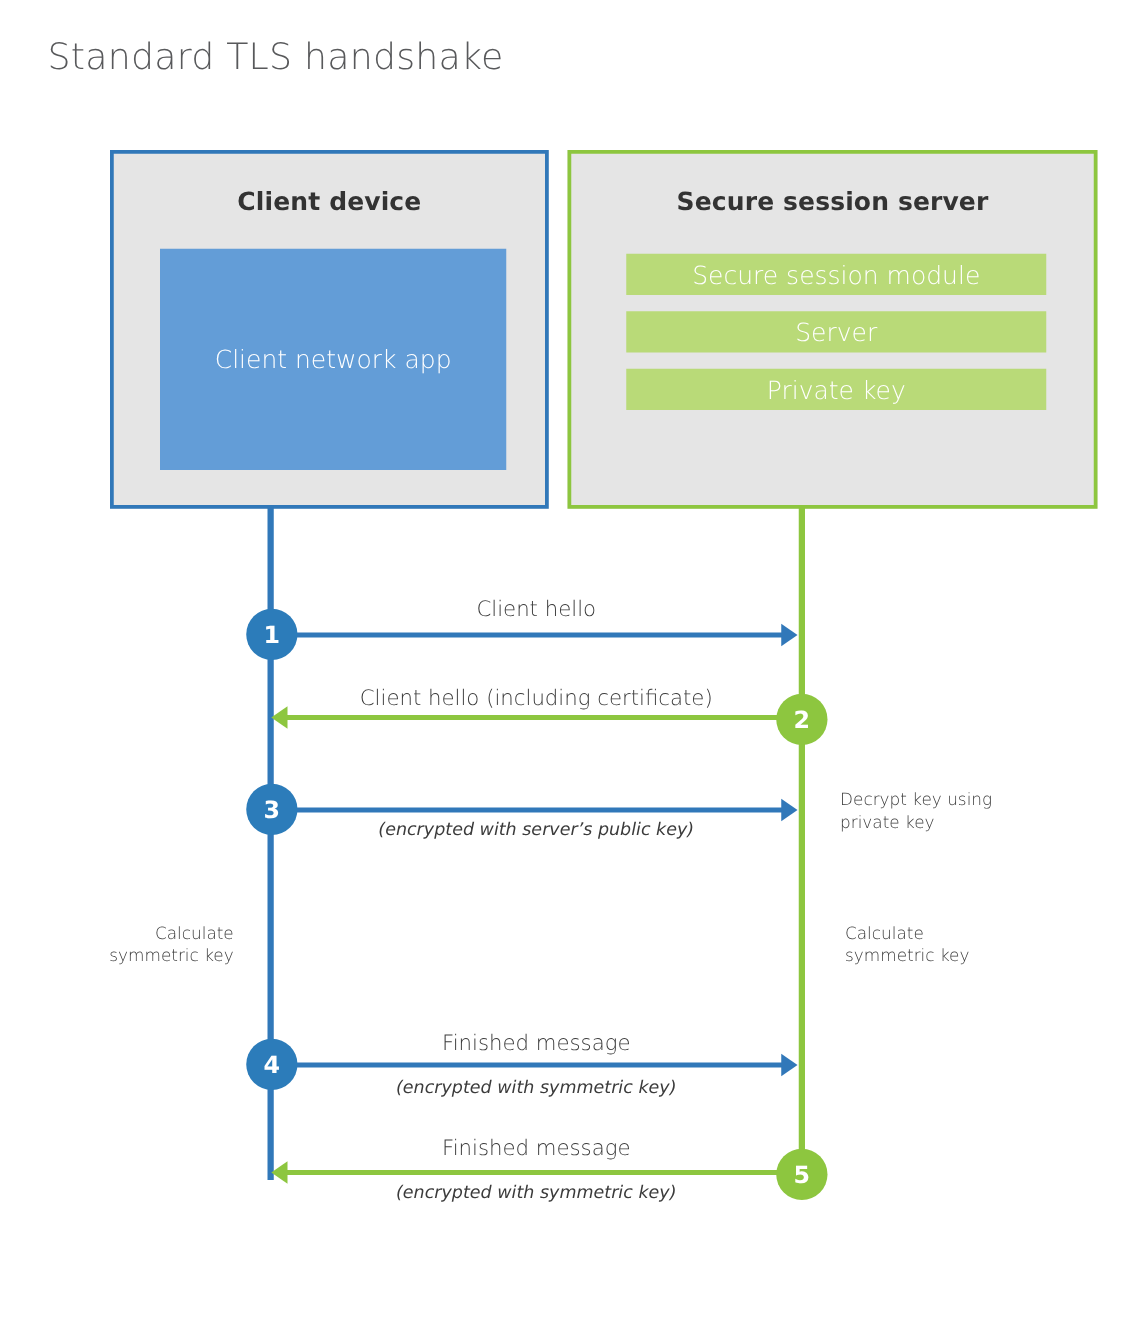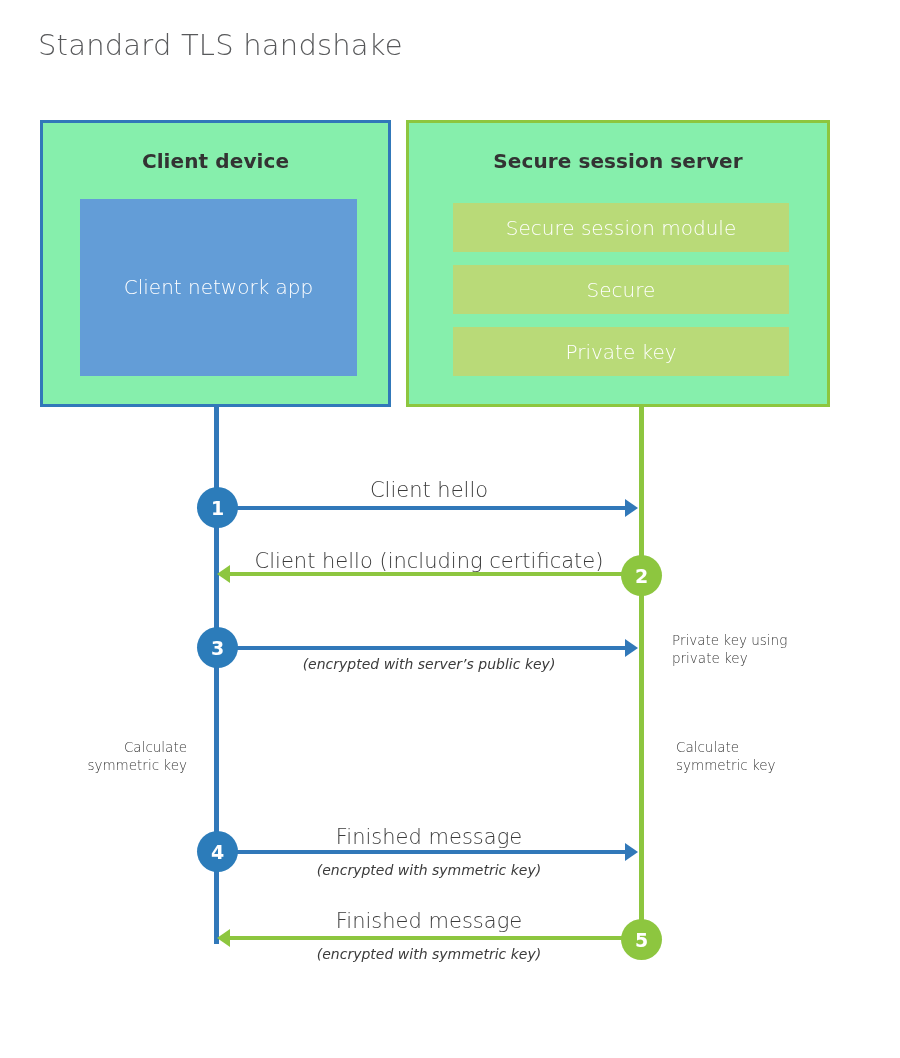--- a/index.html
+++ b/index.html
@@ -28,22 +28,23 @@
     font-size: 29px;
     font-weight: 300;
     color: #58595b;
     letter-spacing: 0.2px;
     white-space: nowrap;
   }
 
   
   .party-box {
     position: absolute;
-    background: #86efac;
+    background: #e5e5e5;
     box-sizing: border-box;
+    margin-left: 48px;
   }
   .party-box.client {
     left: 40px;
     top: 120px;
     width: 351px;
     height: 287px;
     border: 3px solid #3178b9;
   }
   .party-box.server {
     left: 406px;
@@ -86,21 +87,21 @@
   }
 
   
   .server-bars {
     position: absolute;
     left: 44px;
     top: 80px;
     width: 336px;
   }
   .server-bar {
-    height: 49px;
+    height: 33px;
     background: #b9da78;
     display: flex;
     align-items: center;
     justify-content: center;
     color: #ffffff;
     font-size: 20px;
     font-weight: 300;
     margin-bottom: 13px;
   }
   .server-bar:last-child { margin-bottom: 0; }
@@ -163,21 +164,21 @@
   .msg-arrow.green.to-left .head {
     left: -12px;
     border-right: 13px solid #8dc63f;
   }
 
   
   .msg-label {
     position: absolute;
     text-align: center;
     color: #3b3b3b;
-    font-size: 21px;
+    font-size: 17px;
     font-weight: 300;
     white-space: nowrap;
   }
   .msg-sublabel {
     position: absolute;
     text-align: center;
     color: #3b3b3b;
     font-size: 14px;
     font-weight: 300;
     white-space: nowrap;
@@ -206,21 +207,21 @@
   <div class="party-box client">
     <div class="party-title">Client device</div>
     <div class="client-app">Client network
 app</div>
   </div>
 
   <div class="party-box server">
     <div class="party-title">Secure session server</div>
     <div class="server-bars">
       <div class="server-bar">Secure session module</div>
-      <div class="server-bar">Secure</div>
+      <div class="server-bar">Server</div>
       <div class="server-bar">Private key</div>
     </div>
   </div>
 
   <div class="lifeline client-line"></div>
   <div class="lifeline server-line"></div>
 
   <div class="msg-label" style="left:217px; top:478px; width:424px;">Client hello</div>
   <div class="msg-arrow blue to-right" style="left:217px; top:506px; width:409px;">
     <span class="head"></span>
@@ -232,21 +233,21 @@
     <span class="head"></span>
   </div>
   <div class="step-circle green" style="left:621px; top:555px;">2</div>
 
   <div class="msg-arrow blue to-right" style="left:217px; top:646px; width:409px;">
     <span class="head"></span>
   </div>
   <div class="msg-sublabel" style="left:217px; top:656px; width:424px;">(encrypted with server’s public key)</div>
   <div class="step-circle blue" style="left:197px; top:627px;">3</div>
 
-  <div class="side-note left-aligned" style="left:672px; top:632px;">Private key using
+  <div class="side-note left-aligned" style="left:672px; top:632px;">Decrypt key using
 private key</div>
 
   <div class="side-note right-aligned" style="left:10px; top:739px; width:177px;">Calculate
 symmetric key</div>
   <div class="side-note left-aligned" style="left:676px; top:739px;">Calculate
 symmetric key</div>
 
   <div class="msg-label" style="left:217px; top:825px; width:424px;">Finished message</div>
   <div class="msg-arrow blue to-right" style="left:217px; top:850px; width:409px;">
     <span class="head"></span>

